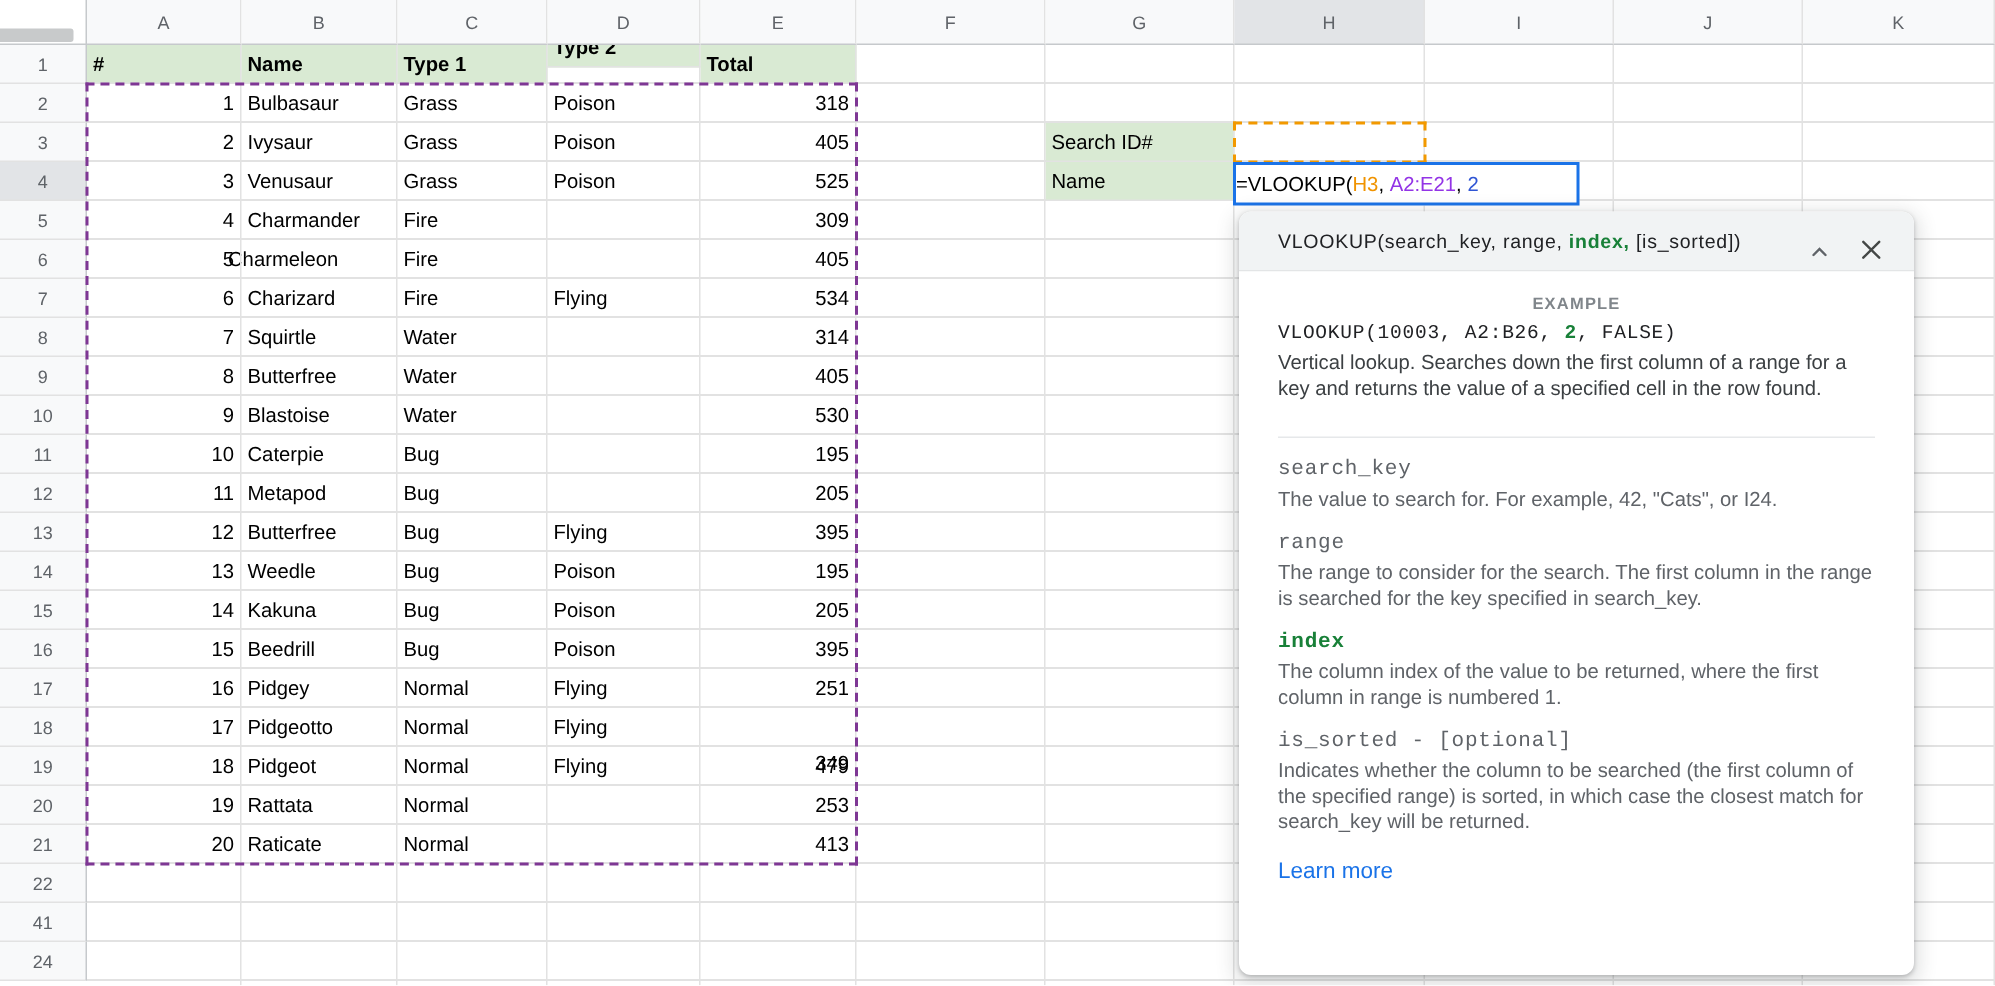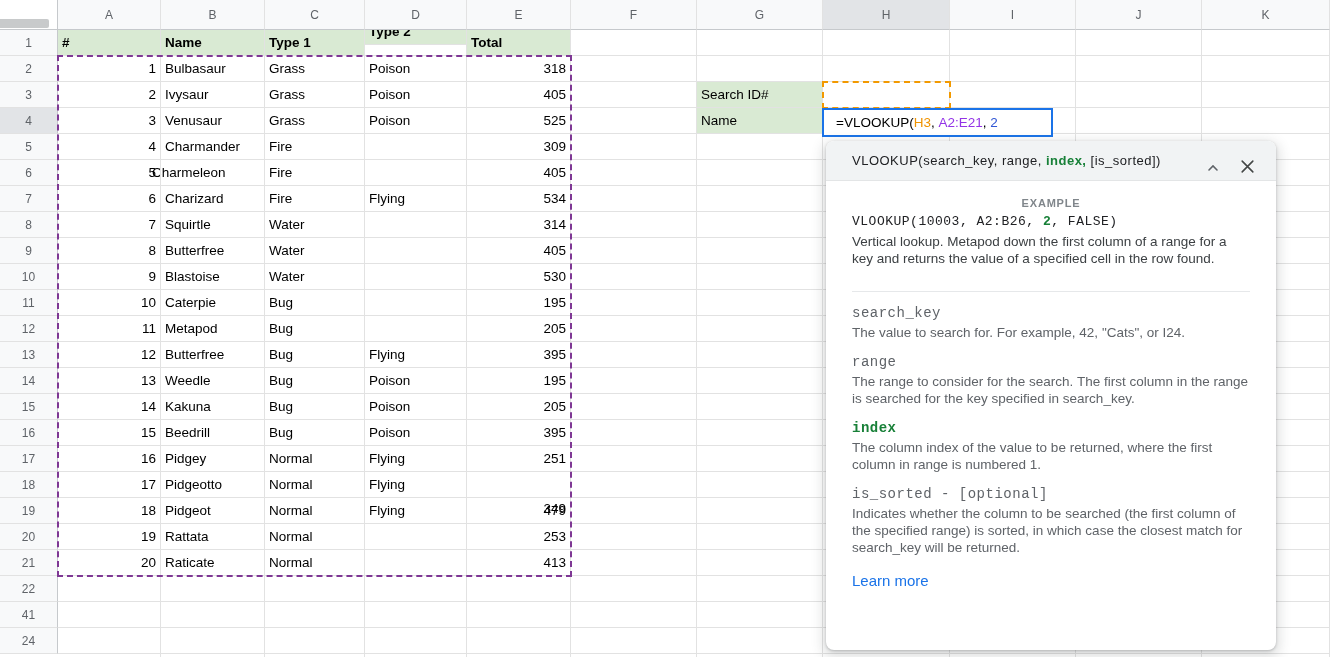--- a/index.html
+++ b/index.html
@@ -47,21 +47,21 @@
     position:absolute; left:57px; top:55px; width:515px; height:522px;
     border:2px dashed #7E3794; z-index:7; pointer-events:none;
   }
   .ref-dash {
     position:absolute; left:822px; top:81px; width:129px; height:28px;
     border:2px dashed #F29900; z-index:7; pointer-events:none;
   }
   .editor {
     position:absolute; left:822px; top:108px; width:231px; height:29px;
     background:#fff; border:2px solid #1A73E8; z-index:8;
-    font-size:13.5px; display:flex; align-items:center; padding-left:12px; white-space:pre;
+    font-size:13.5px; display:flex; align-items:center; padding-left:0; white-space:pre;
   }
   .tok-orange { color:#F09300; } .tok-purple { color:#9334E6; } .tok-blue { color:#2F55D4; }
   
   .popup {
     position:absolute; left:826px; top:141px; width:450px; height:509px;
     background:#fff; border-radius:8px; z-index:10; overflow:hidden;
     box-shadow:0 1px 3px rgba(60,64,67,.3), 0 4px 12px 4px rgba(60,64,67,.15);
   }
   .pp-header {
     position:relative; background:#F1F3F4; padding:10px 90px 10px 26px;
@@ -166,21 +166,21 @@
       </div>
       <div class="pp-iconbtn pp-close">
         <svg width="17" height="17" viewBox="0 0 16 16">
             <path d="M3 3 L13 13 M13 3 L3 13" stroke="#444746" stroke-width="1.5" stroke-linecap="round"></path>
           </svg>
       </div>
     </div>
     <div class="pp-body">
       <div class="pp-label">EXAMPLE</div>
       <div class="pp-code"><span>VLOOKUP(10003, A2:B26, </span><span class="pp-green">2</span><span>, FALSE)</span></div>
-      <div class="pp-about">Vertical lookup. Metapod down the first column of a range for a key and returns the value of a specified cell in the row found.</div>
+      <div class="pp-about">Vertical lookup. Searches down the first column of a range for a key and returns the value of a specified cell in the row found.</div>
       <div class="pp-divider"></div>
 
       <div class="pp-param">
         <div class="pp-param-name">search_key</div>
         <div class="pp-param-desc">The value to search for. For example, 42, "Cats", or I24.</div>
       </div>
       <div class="pp-param">
         <div class="pp-param-name">range</div>
         <div class="pp-param-desc">The range to consider for the search. The first column in the range is searched for the key specified in search_key.</div>
       </div>

